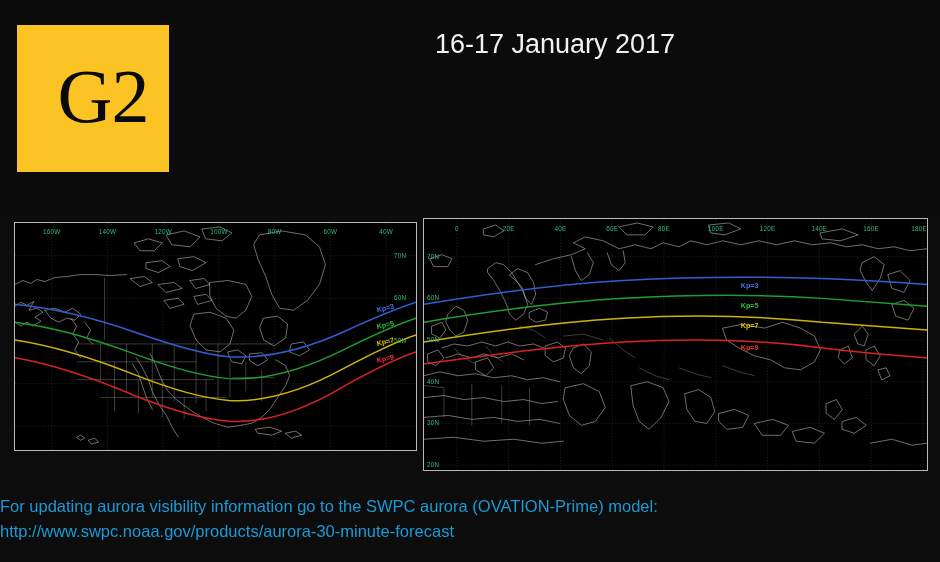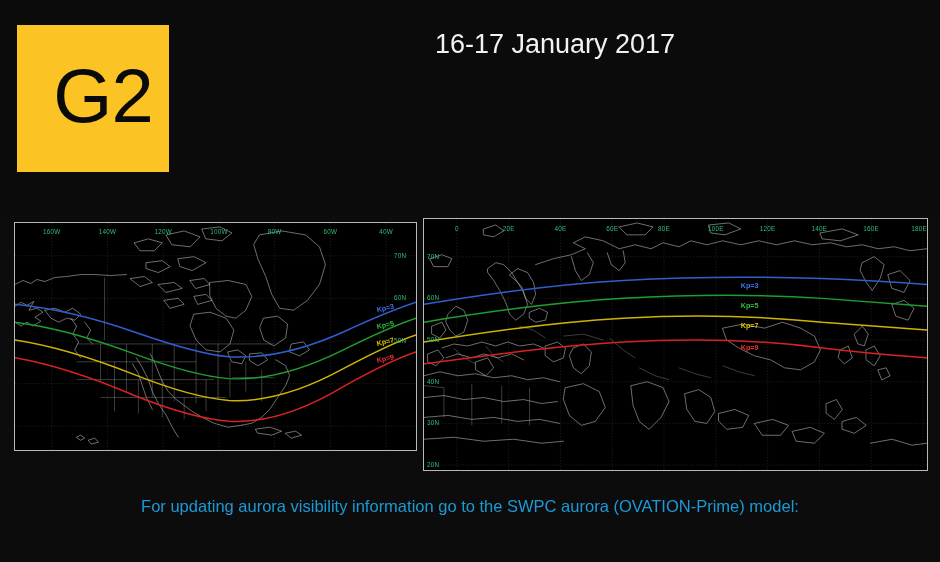--- a/index.html
+++ b/index.html
@@ -31,21 +31,21 @@
     background: #fbc324;
     display: flex;
     align-items: center;
     justify-content: center;
   }
   #g2-badge .g2-text {
     color: #0a0a0a;
     font-size: 76px;
     line-height: 1;
     letter-spacing: -1px;
-    font-family: Liberation Sans, sans-serif;
+    font-family: Liberation Serif, serif;
     font-weight: 400;
     padding-bottom: 6px;
     margin-left: 20px;
   }
 
   #title-block {
     position: absolute;
     left: 190px; top: 28px;
     width: 730px;
     text-align: center;
@@ -125,21 +125,21 @@
     stroke-width: 1.5;
     stroke-linecap: round;
     stroke-linejoin: round;
   }
 
   
   #footer-block {
     position: absolute;
     left: 0; top: 494px;
     width: 940px;
-    text-align: center;
+    text-align: left;
     color: #1b9ad6;
     font-size: 16.5px;
     line-height: 25px;
   }
   #footer-block .footer-line { display: block; white-space: nowrap; }
 </style>
 </head>
 <body>
 
 <div id="header-band">
@@ -407,13 +407,14 @@
       <text class="kp-label" x="318" y="70" fill="#3f74e8">Kp=3</text>
       <text class="kp-label" x="318" y="90" fill="#2fbd3f">Kp=5</text>
       <text class="kp-label" x="318" y="110" fill="#e0c800">Kp=7</text>
       <text class="kp-label" x="318" y="132" fill="#ee3333">Kp=9</text>
     </g>
   </svg>
 </div>
 
 <div id="footer-block">
   <span class="footer-line">For updating aurora visibility information go to the SWPC aurora (OVATION-Prime) model:</span>
+  <span class="footer-line">http://www.swpc.noaa.gov/products/aurora-30-minute-forecast</span>
 </div>
 
 </body></html>

